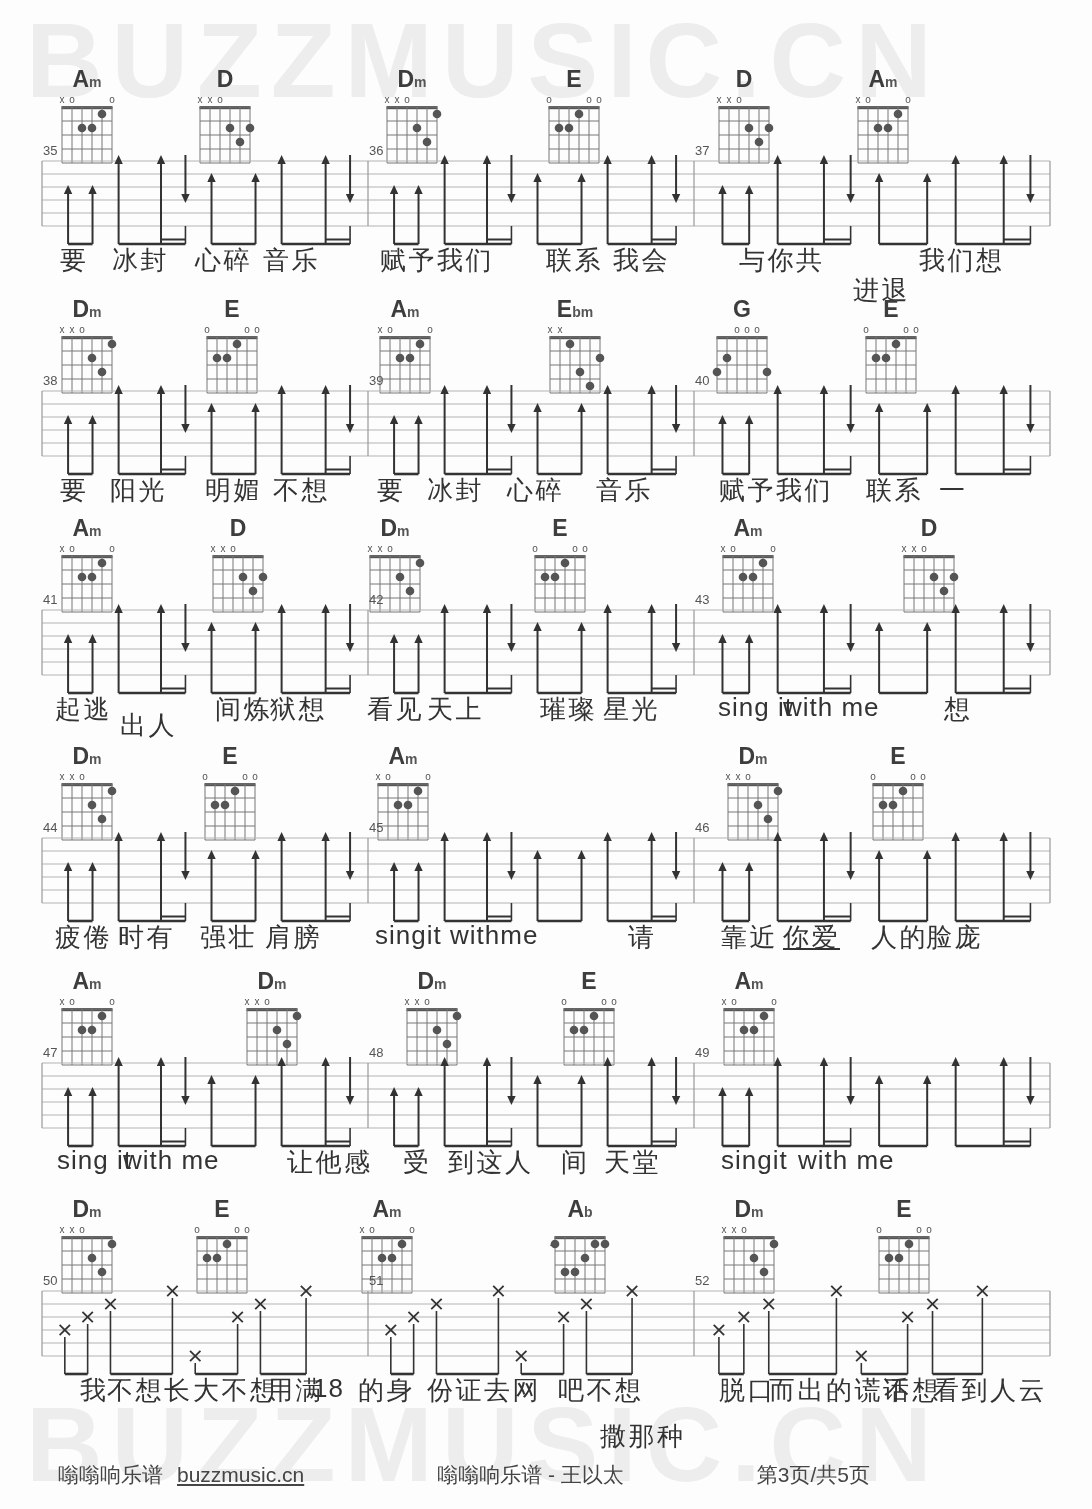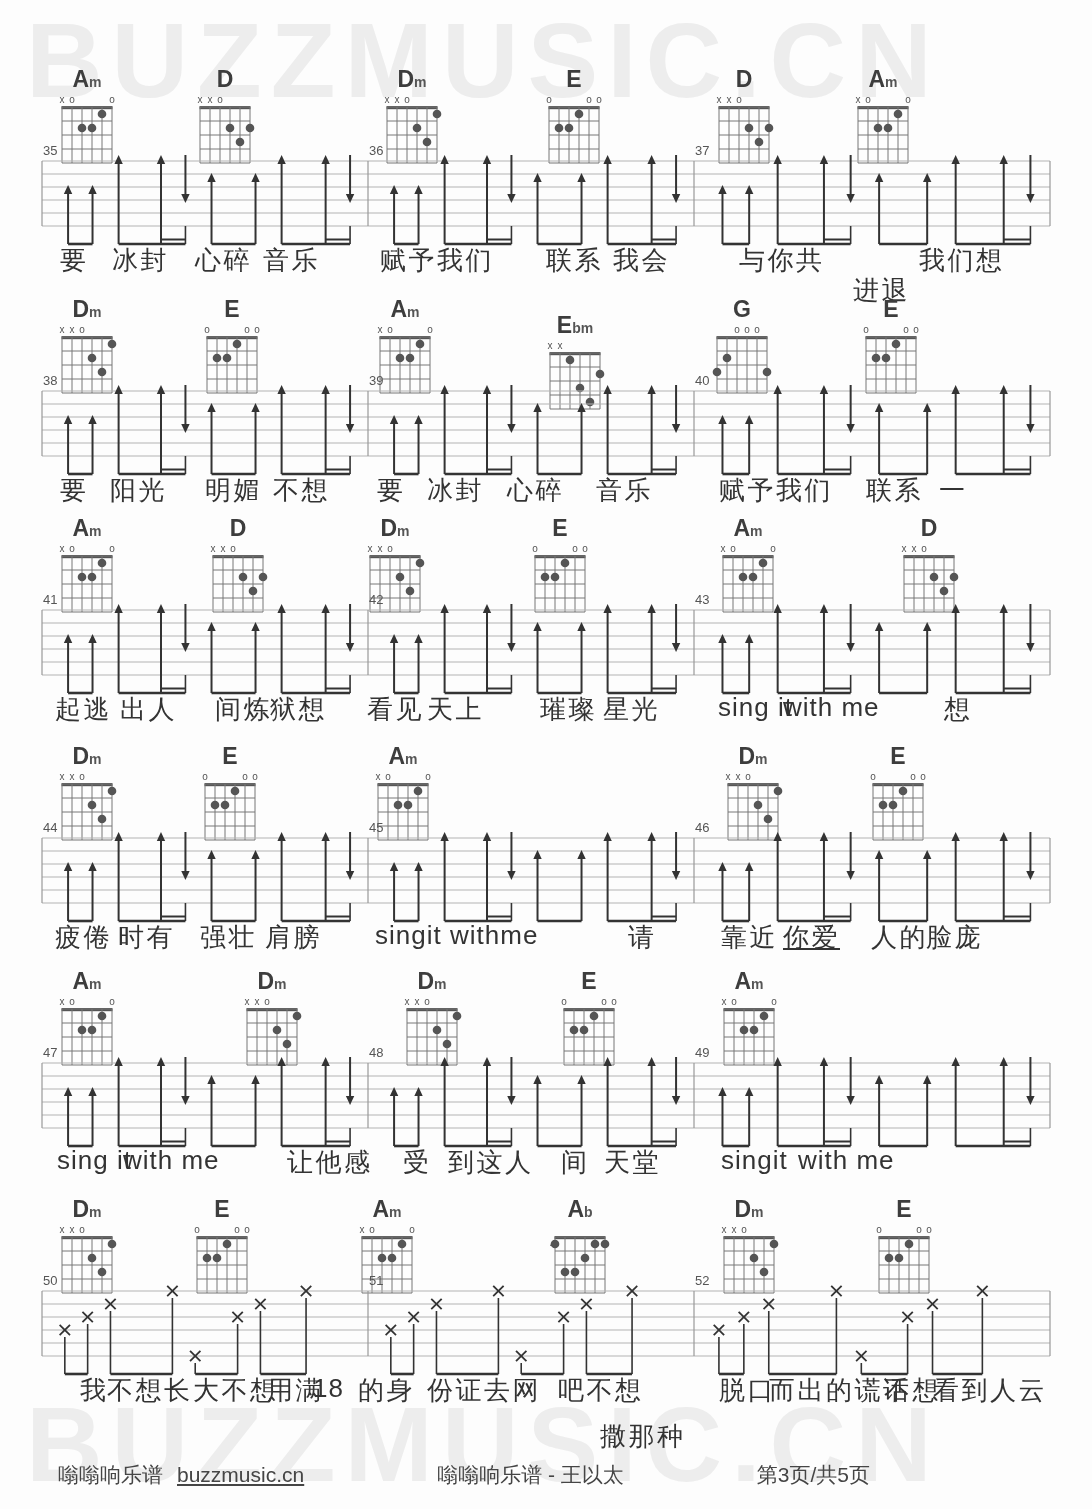--- a/index.html
+++ b/index.html
@@ -345,21 +345,21 @@
             <line x1="18" y1="16" x2="18" y2="72" stroke="#777" stroke-width="1"></line>
             <line x1="28" y1="16" x2="28" y2="72" stroke="#777" stroke-width="1"></line>
             <line x1="38" y1="16" x2="38" y2="72" stroke="#777" stroke-width="1"></line>
             <line x1="48" y1="16" x2="48" y2="72" stroke="#777" stroke-width="1"></line>
             <line x1="58" y1="16" x2="58" y2="72" stroke="#777" stroke-width="1"></line>
             <circle cx="48" cy="23" r="4.3" fill="#555"></circle>
             <circle cx="28" cy="37" r="4.3" fill="#555"></circle>
             <circle cx="38" cy="37" r="4.3" fill="#555"></circle>
           </svg>
         </div>
-        <div class="chord" style="left: 542px; margin-top: 16px;">
+        <div class="chord" style="left: 542px;">
           <div class="cname-wrap"><span class="cname">E</span><span class="csub">bm</span></div>
           <svg width="66" height="88">
             <text x="8" y="12" text-anchor="middle" font-size="10" fill="#555" font-family="Liberation Sans, sans-serif">x</text>
             <text x="18" y="12" text-anchor="middle" font-size="10" fill="#555" font-family="Liberation Sans, sans-serif">x</text>
             <rect x="7.5" y="15" width="51" height="3.2" fill="#555"></rect>
             <line x1="8" y1="16" x2="58" y2="16" stroke="#777" stroke-width="1"></line>
             <line x1="8" y1="30" x2="58" y2="30" stroke="#777" stroke-width="1"></line>
             <line x1="8" y1="44" x2="58" y2="44" stroke="#777" stroke-width="1"></line>
             <line x1="8" y1="58" x2="58" y2="58" stroke="#777" stroke-width="1"></line>
             <line x1="8" y1="72" x2="58" y2="72" stroke="#777" stroke-width="1"></line>
@@ -767,21 +767,21 @@
           <line x1="990.42" y1="82" x2="990.42" y2="100" stroke="#333" stroke-width="1.6"></line>
           <line x1="682.48" y1="100" x2="709.18" y2="100" stroke="#333" stroke-width="2.6"></line>
           <line x1="737.66" y1="100" x2="810.64" y2="100" stroke="#333" stroke-width="2.6"></line>
           <line x1="839.12" y1="100" x2="887.1800000000001" y2="100" stroke="#333" stroke-width="2.6"></line>
           <line x1="915.66" y1="100" x2="990.42" y2="100" stroke="#333" stroke-width="2.6"></line>
           <line x1="783.94" y1="95.5" x2="810.64" y2="95.5" stroke="#333" stroke-width="2"></line>
           <line x1="963.72" y1="95.5" x2="990.42" y2="95.5" stroke="#333" stroke-width="2"></line>
         </svg>
         <div class="lyrics">
           <span class="lyric" style="left: 55px;">起逃</span>
-          <span class="lyric" style="left: 120px;">出人</span>
+          <span class="lyric" style="left: 120px; margin-top: 16px;">出人</span>
           <span class="lyric" style="left: 215px;">间炼</span>
           <span class="lyric" style="left: 270px;">狱想</span>
           <span class="lyric" style="left: 367px;">看见</span>
           <span class="lyric" style="left: 427px;">天上</span>
           <span class="lyric" style="left: 540px;">璀璨</span>
           <span class="lyric" style="left: 603px;">星光</span>
           <span class="lyric latin" style="left: 718px;">sing it</span>
           <span class="lyric latin" style="left: 783px;">with me</span>
           <span class="lyric" style="left: 944px;">想</span>
         </div>

